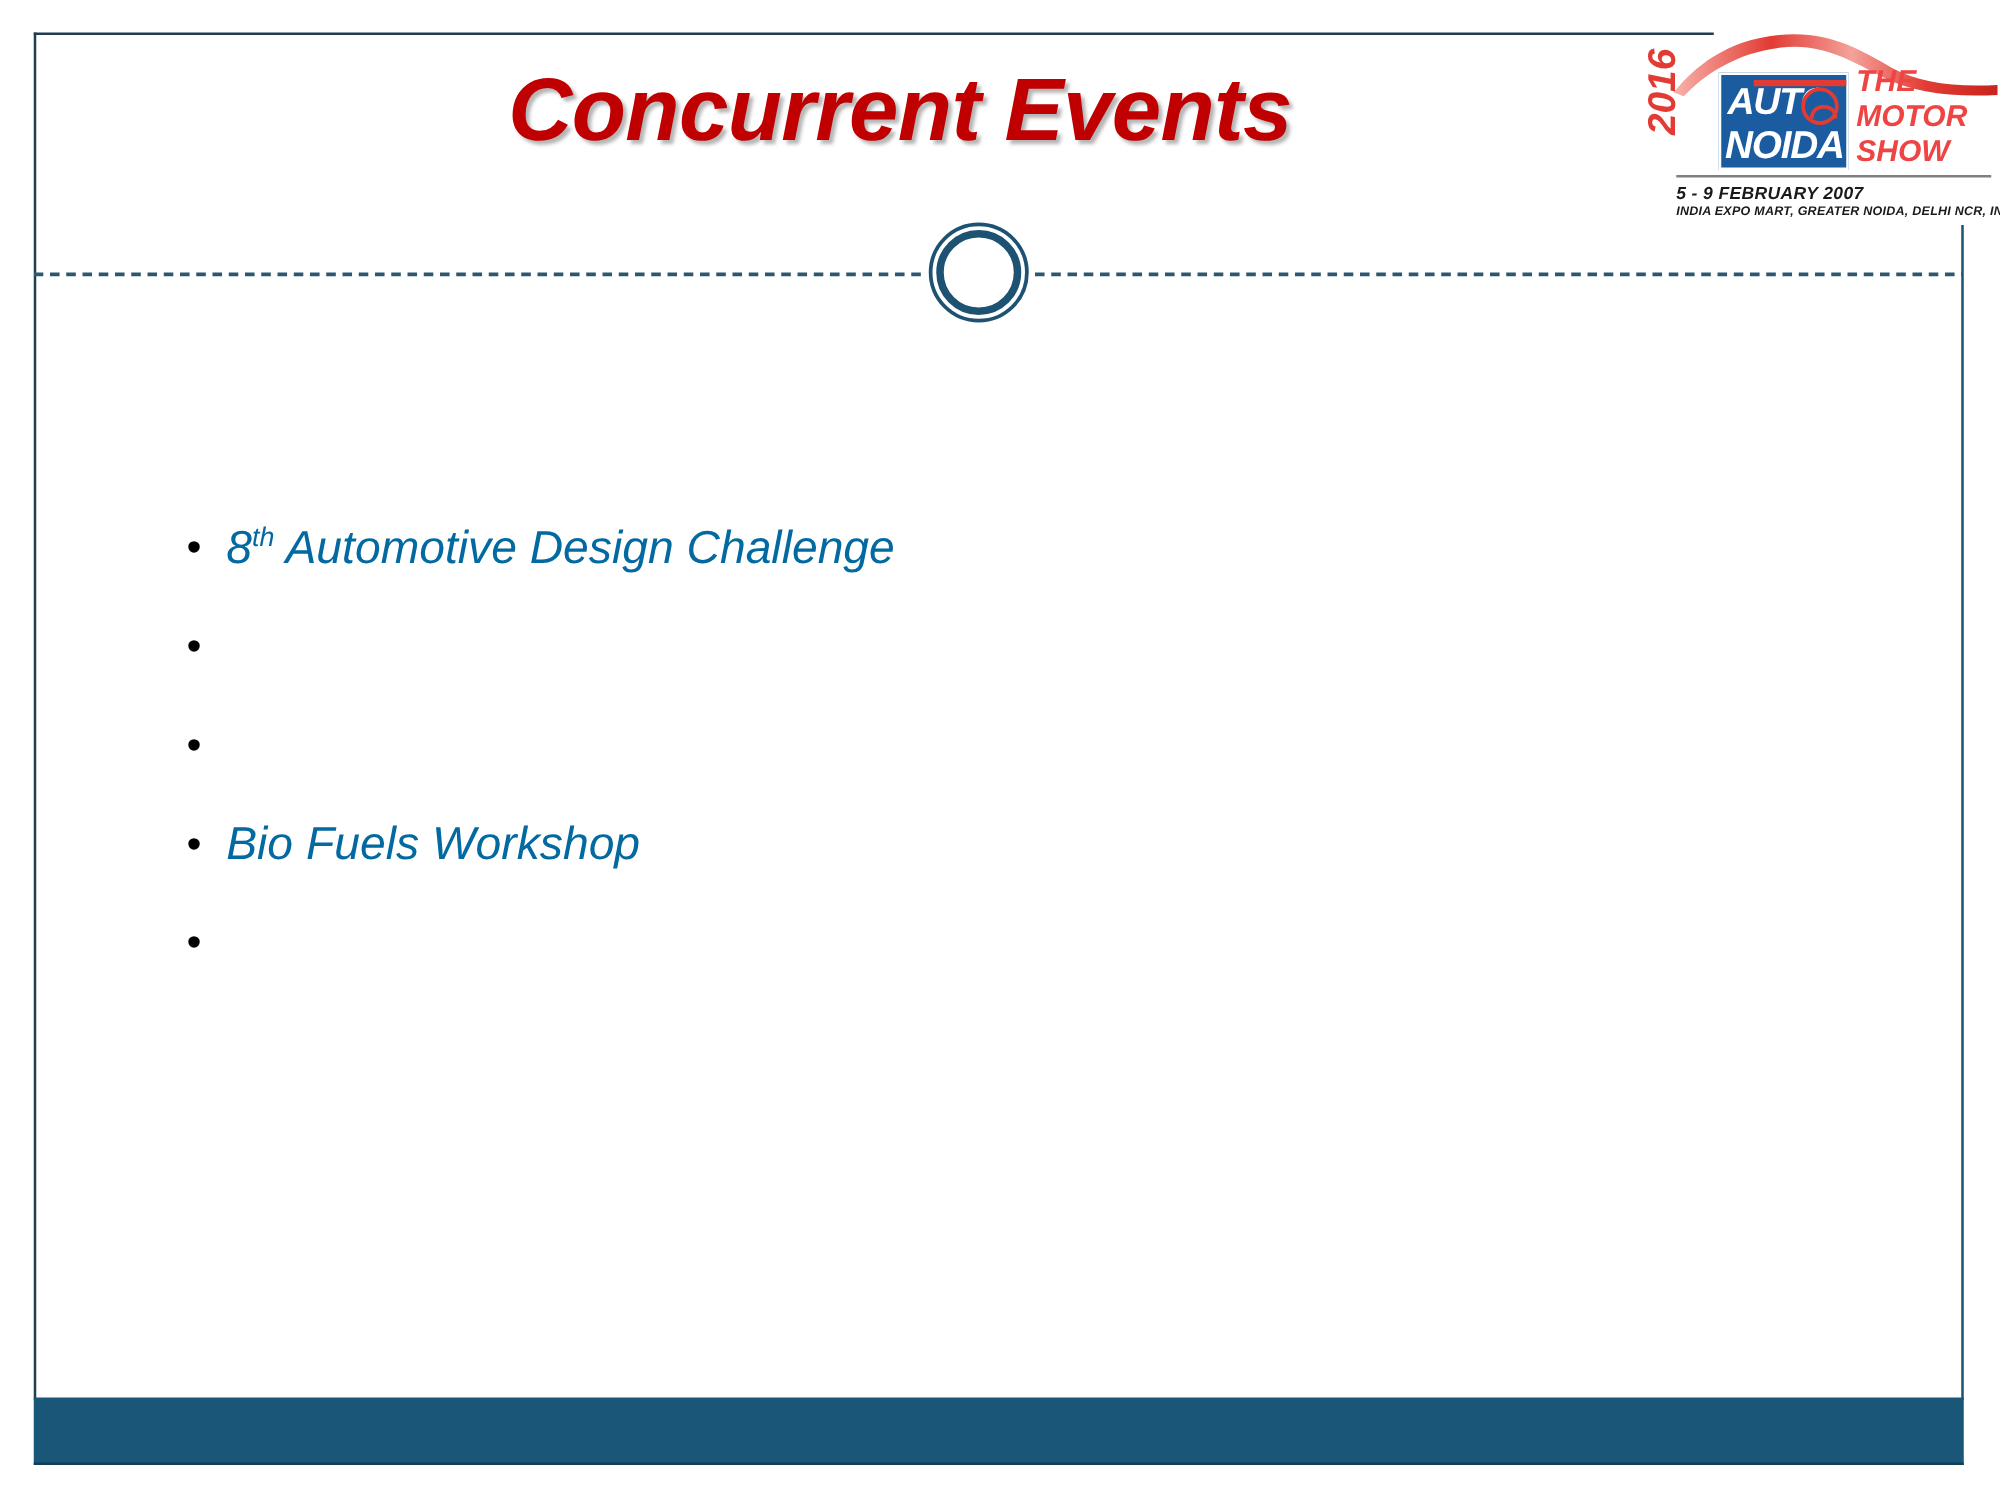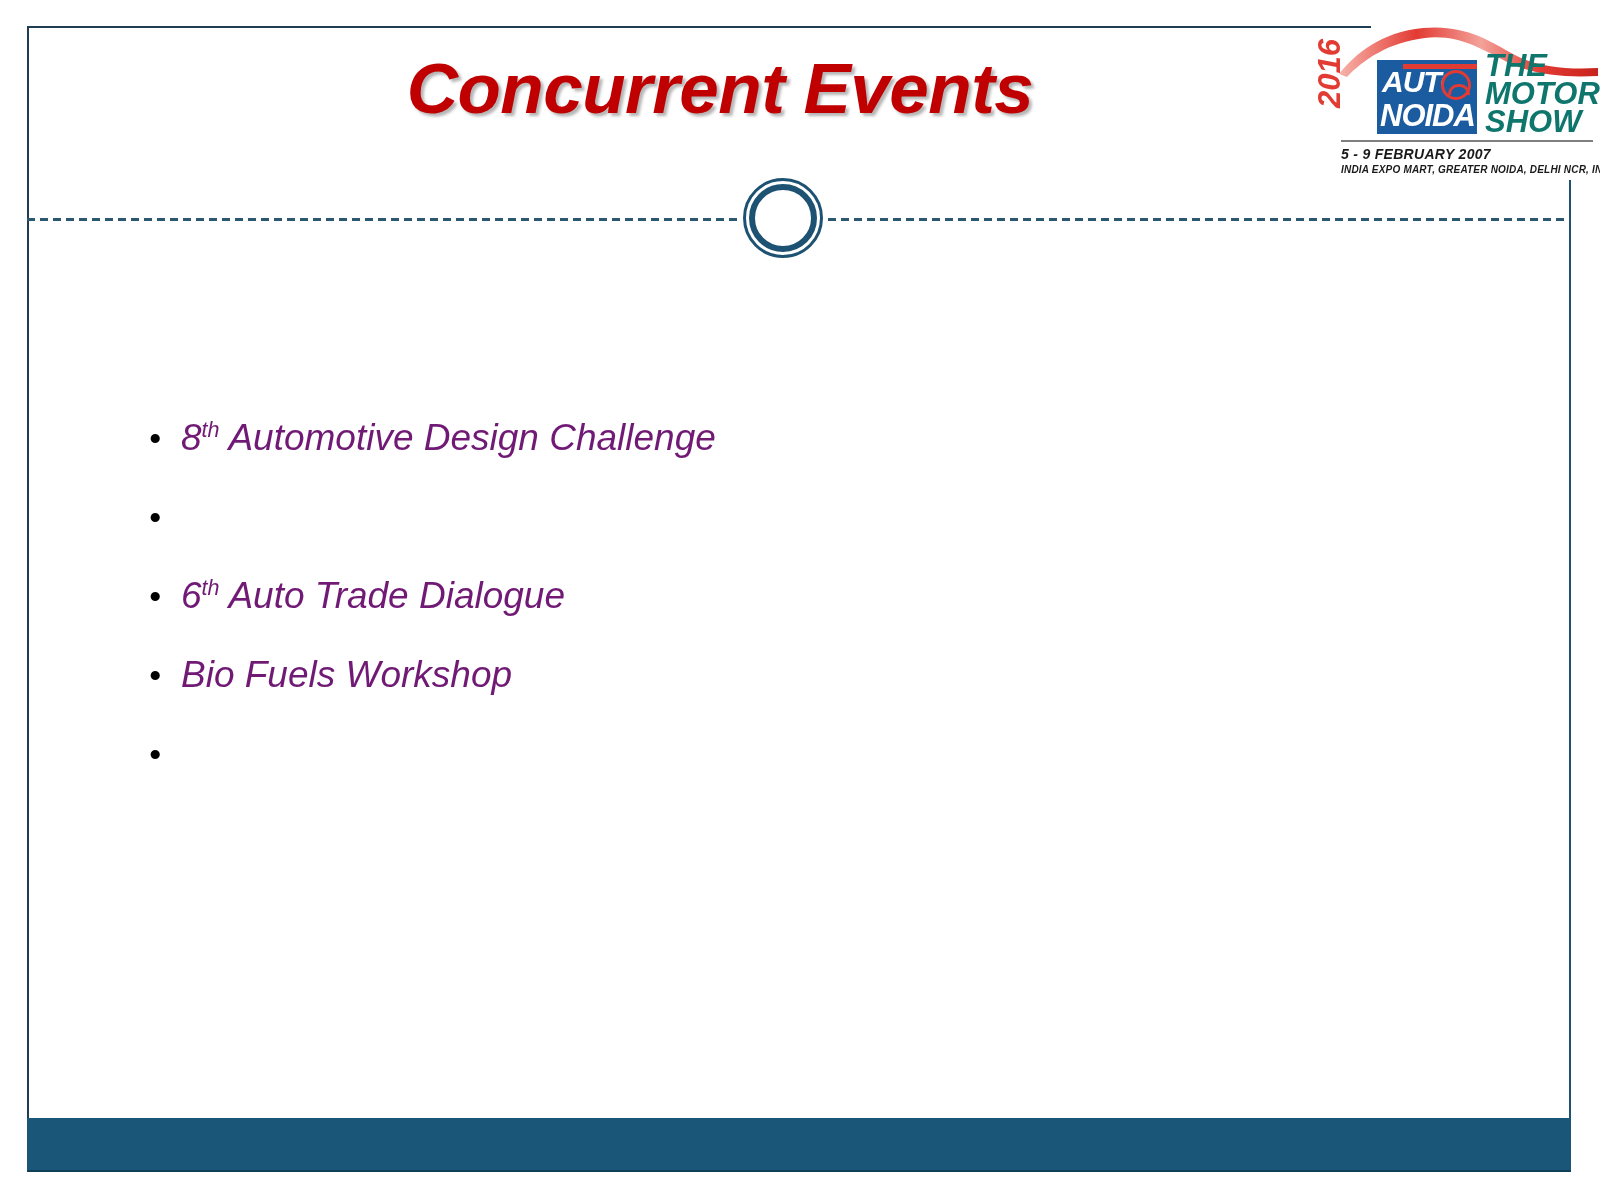--- a/index.html
+++ b/index.html
@@ -106,21 +106,21 @@
     flex: 0 0 41px;
     font-size: 34px;
     line-height: 46px;
     color: #000000;
     text-align: left;
     padding-left: 9px;
   }
   .bullet-text {
     font-size: 37px;
     line-height: 46px;
-    color: #701a75;
+    color: #0369a1;
     white-space: nowrap;
     font-family: "Liberation Sans", sans-serif;
   }
   .bullet-text sup {
     font-size: 0.58em;
     vertical-align: super;
     line-height: 0;
   }
 
   
@@ -204,22 +204,22 @@
     left: 4px; top: 11px;
     width: 16px; height: 8px;
     border: 3px solid #e23b33;
     border-bottom: none;
     border-radius: 10px 10px 0 0;
   }
   .logo-motor {
     position: absolute;
     left: 148px; top: 38px;
     width: 115px;
-    color: #0f766e;
-    font-size: 31px;
+    color: #ef4444;
+    font-size: 24px;
     font-weight: bold;
     line-height: 28px;
     letter-spacing: 0px;
     font-family: "Liberation Sans", sans-serif;
   }
   .logo-rule {
     position: absolute;
     left: 4px; top: 126px;
     width: 252px; height: 2px;
     background: #808080;
@@ -263,21 +263,20 @@
   <div id="bullets">
     <div class="bullet-row">
       <span class="bullet-dot">•</span>
       <span class="bullet-text"><span>8</span><sup>th</sup><span> Automotive Design Challenge</span></span>
     </div>
     <div class="bullet-row">
       <span class="bullet-dot">•</span>
     </div>
     <div class="bullet-row">
       <span class="bullet-dot">•</span>
-      <span class="bullet-text"><span>6</span><sup>th</sup><span> Auto Trade Dialogue</span></span>
     </div>
     <div class="bullet-row">
       <span class="bullet-dot">•</span>
       <span class="bullet-text"><span></span><sup></sup><span>Bio Fuels Workshop</span></span>
     </div>
     <div class="bullet-row">
       <span class="bullet-dot">•</span>
     </div>
   </div>
 

